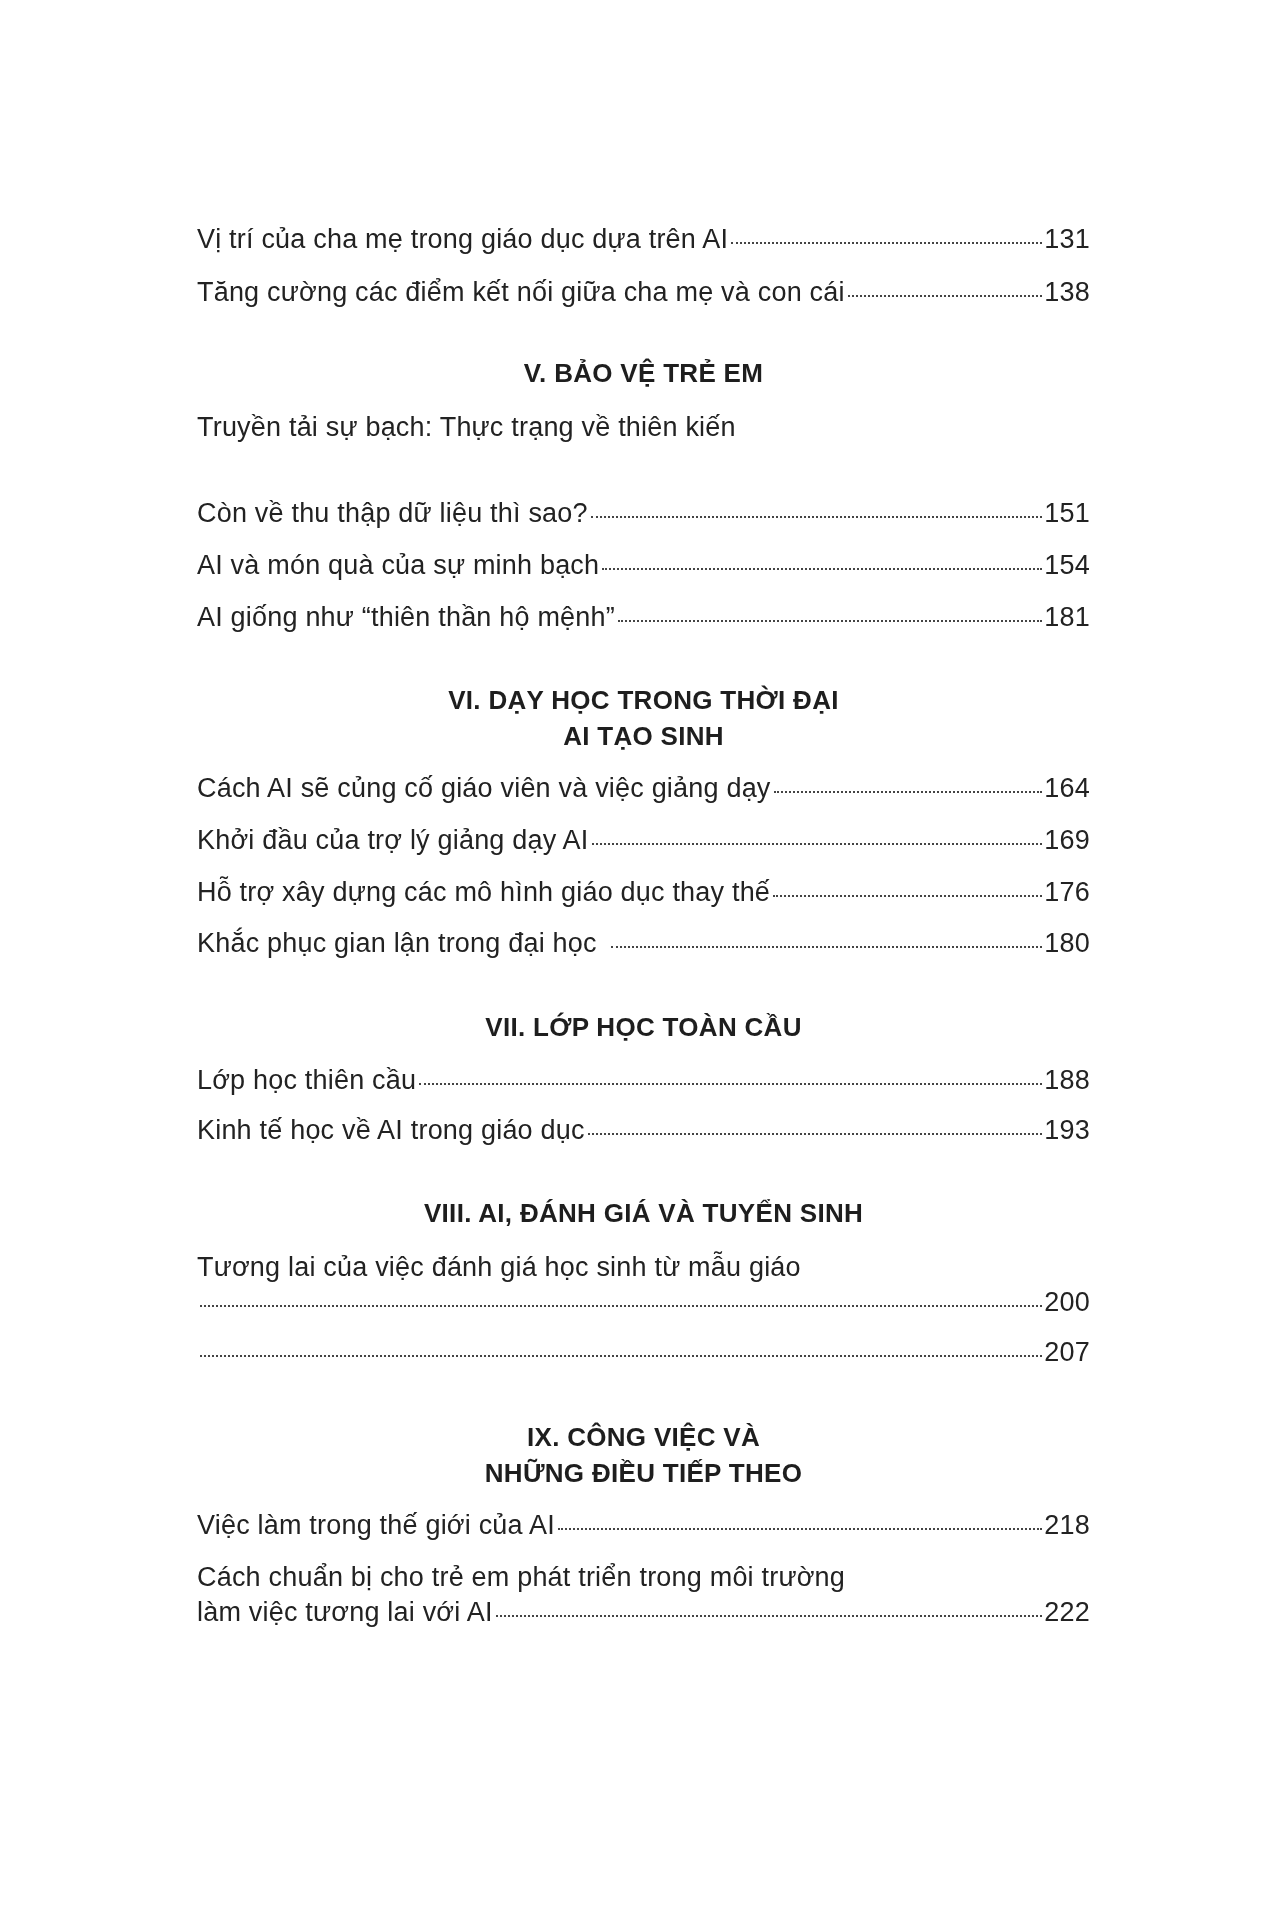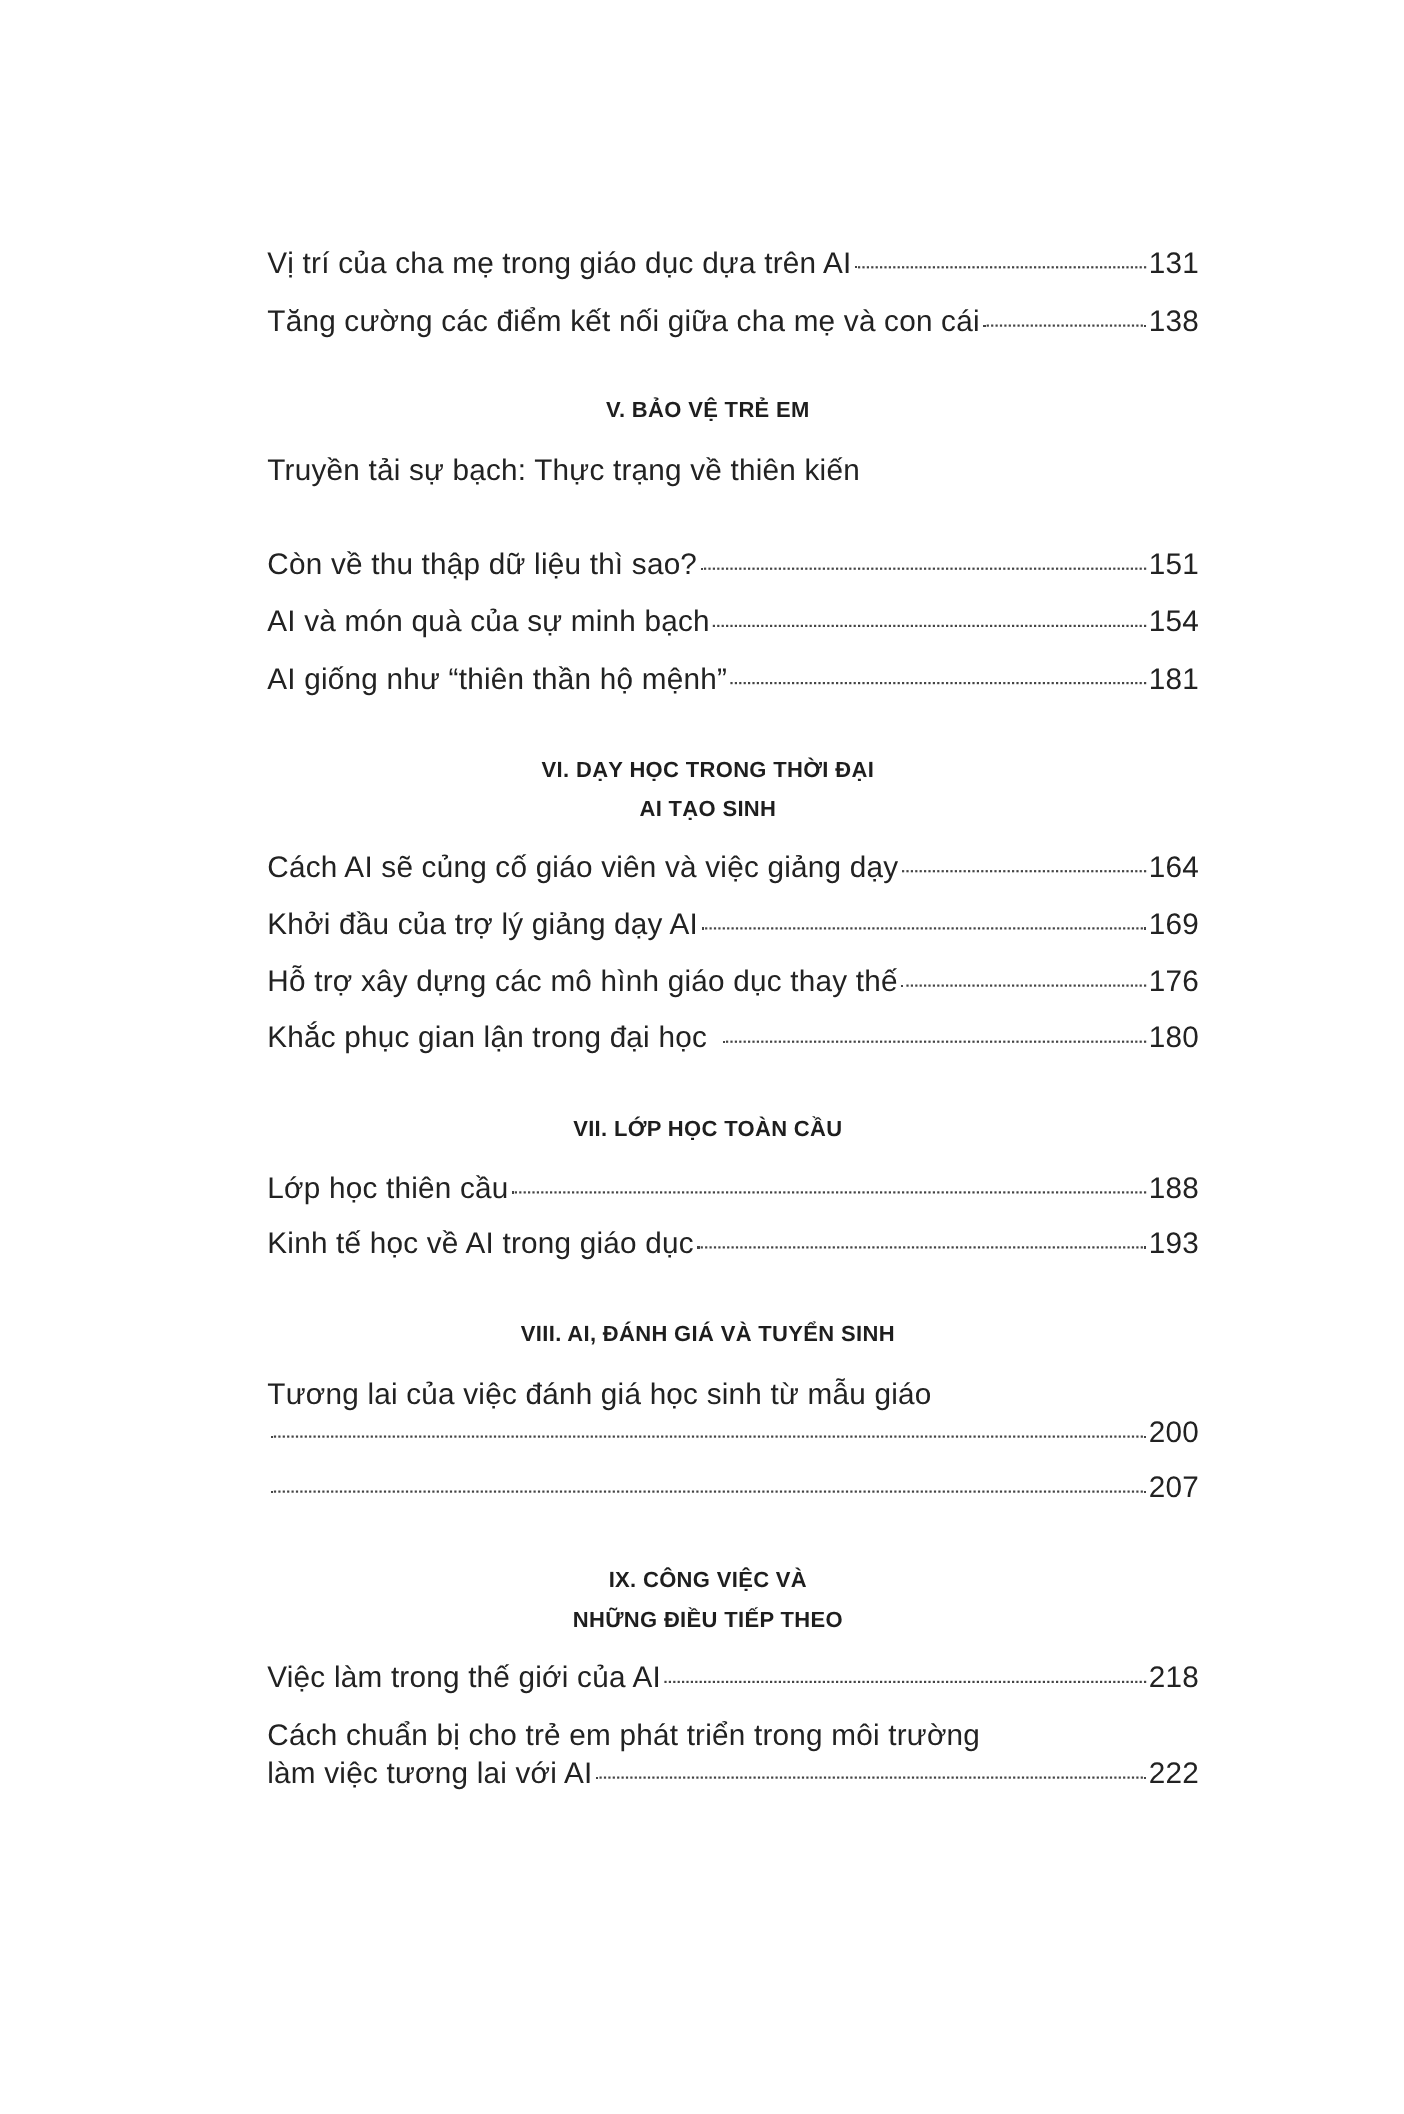--- a/index.html
+++ b/index.html
@@ -1,27 +1,27 @@
 <!DOCTYPE html>
 <html><head>
 <meta charset="utf-8">
 <style>
   html, body { margin: 0; padding: 0; background: #ffffff; }
   body { width: 1276px; height: 1922px; position: relative; overflow: hidden;
          font-family: "Liberation Sans", "DejaVu Sans", sans-serif; color: #222222; }
   .page { position: absolute; left: 197px; top: 0; width: 893px; height: 1922px; }
   .entry { position: absolute; left: 0; width: 893px; font-size: 27px; line-height: 35px;
            letter-spacing: 0.2px; }
-  .entry .row { display: flex; align-items: baseline; height: 35px; margin-left: 46px; }
+  .entry .row { display: flex; align-items: baseline; height: 35px; }
   .entry .title { white-space: nowrap; }
   .entry .leader { flex: 1; margin: 0 2px 0 3px; border-bottom: 2px dotted #444; height: 0;
                    position: relative; top: -4px; }
   .entry .page-num { white-space: nowrap; }
   .heading { position: absolute; left: 0; width: 893px; text-align: center; font-weight: bold;
-             font-size: 20px; line-height: 36px; color: #1e1e1e; letter-spacing: 0.3px; }
+             font-size: 26px; line-height: 36px; color: #1e1e1e; letter-spacing: 0.3px; }
 </style>
 </head>
 <body>
 
 <div class="page">
 
   <div class="entry" style="top:222px">
     <div class="row">
         <span class="title">Vị trí của cha mẹ trong giáo dục dựa trên AI</span>
         <span class="leader"></span>

